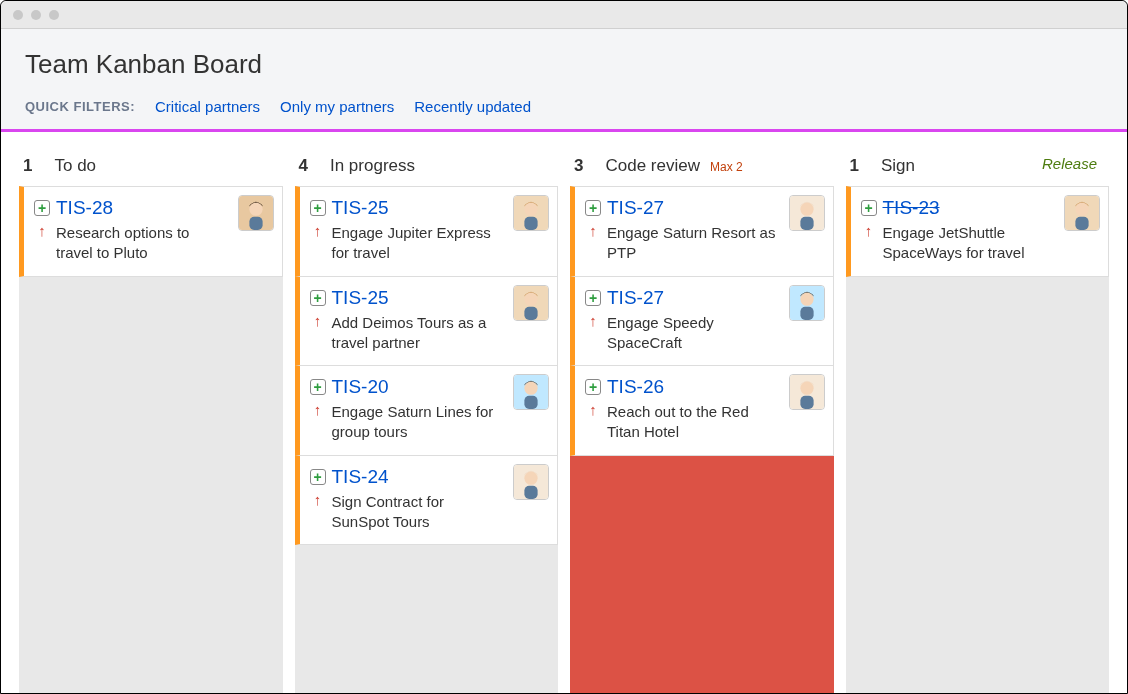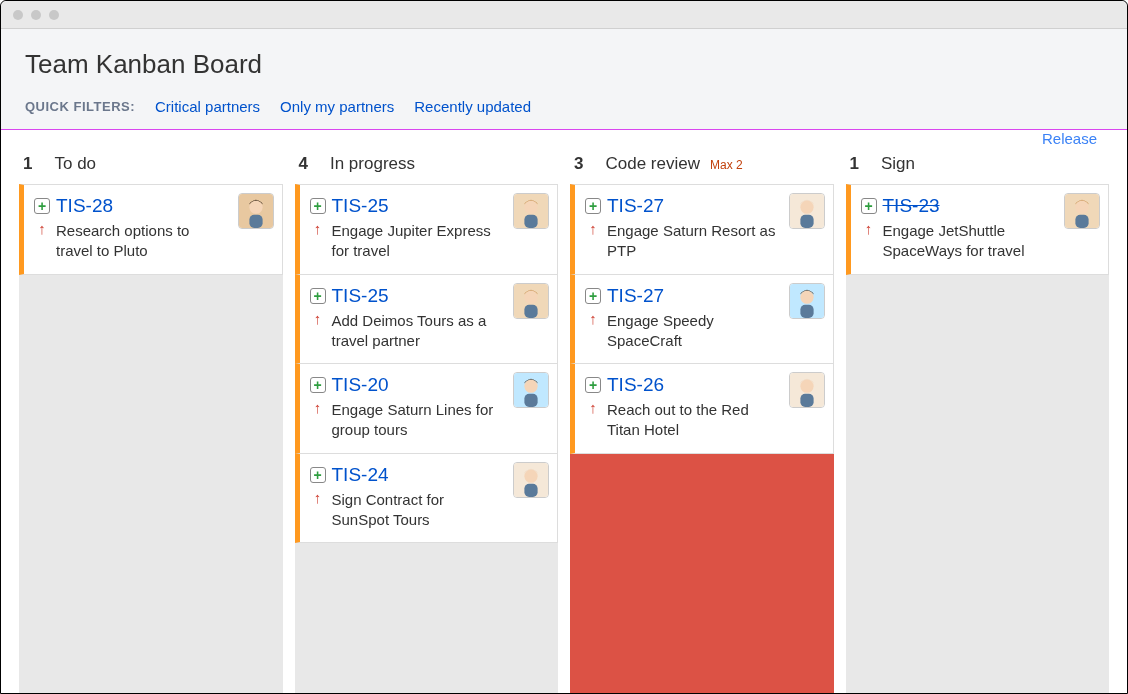--- a/index.html
+++ b/index.html
@@ -1,26 +1,26 @@
 <!DOCTYPE html>
 <html><head>
   <meta charset="utf-8">
   <style>
     * { box-sizing: border-box; margin: 0; padding: 0; }
     body { font-family: -apple-system, BlinkMacSystemFont, "Segoe UI", Helvetica, Arial, sans-serif; background: #fff; }
     .window { width: 1128px; height: 694px; border: 1px solid #000; border-radius: 6px 6px 0 0; overflow: hidden; background: #fff; display: flex; flex-direction: column; }
     .titlebar { height: 28px; background: #e9e9e9; border-bottom: 1px solid #d0d0d0; display: flex; align-items: center; padding-left: 12px; gap: 8px; border-radius: 6px 6px 0 0; }
     .dot { width: 10px; height: 10px; border-radius: 50%; background: #c8c8c8; }
-    .header { background: #f4f5f7; padding: 20px 24px 14px; border-bottom: 1px solid #d946ef; }
+    .header { background: #f4f5f7; padding: 20px 24px 14px; border-bottom: 3px solid #d946ef; }
     .title { font-size: 26px; font-weight: 400; color: #333; margin-bottom: 18px; }
     .filters { display: flex; align-items: center; gap: 20px; font-size: 15px; }
     .filters-label { color: #6b778c; font-weight: 600; font-size: 13px; letter-spacing: 0.5px; }
     .filter-link { color: #0052cc; text-decoration: none; cursor: pointer; }
     .board-wrap { position: relative; flex: 1; display: flex; padding: 16px 18px 0; gap: 12px; background: #fff; overflow: hidden; }
-    .release { position: absolute; top: 0; right: 30px; color: #3b82f6; font-size: 15px; cursor: pointer; }
+    .release { position: absolute; top: 23px; right: 30px; color: #4d7c0f; font-size: 15px; cursor: pointer; font-style: italic; }
     .column { flex: 1; background: #e8e8e8; display: flex; flex-direction: column; min-width: 0; }
     .col-header { background: #fff; padding: 8px 4px 10px; display: flex; align-items: baseline; gap: 6px; font-size: 17px; color: #333; }
     .col-count { font-weight: 700; }
     .col-name { font-weight: 400; margin-left: 16px; }
     .col-max { font-size: 12px; color: #c2410c; margin-left: 4px; }
     .column.overlimit { background: #dc5245; }
     .card { background: #fff; border: 1px solid #ddd; border-left: 5px solid #ff991f; margin: 0 0 -1px 0; padding: 10px 10px 12px 10px; position: relative; min-height: 78px; }
     .card-id-row { display: flex; align-items: center; gap: 6px; margin-bottom: 4px; }
     .card-id { color: #0052cc; font-size: 19px; }
     .card-id.done { text-decoration: line-through; }

